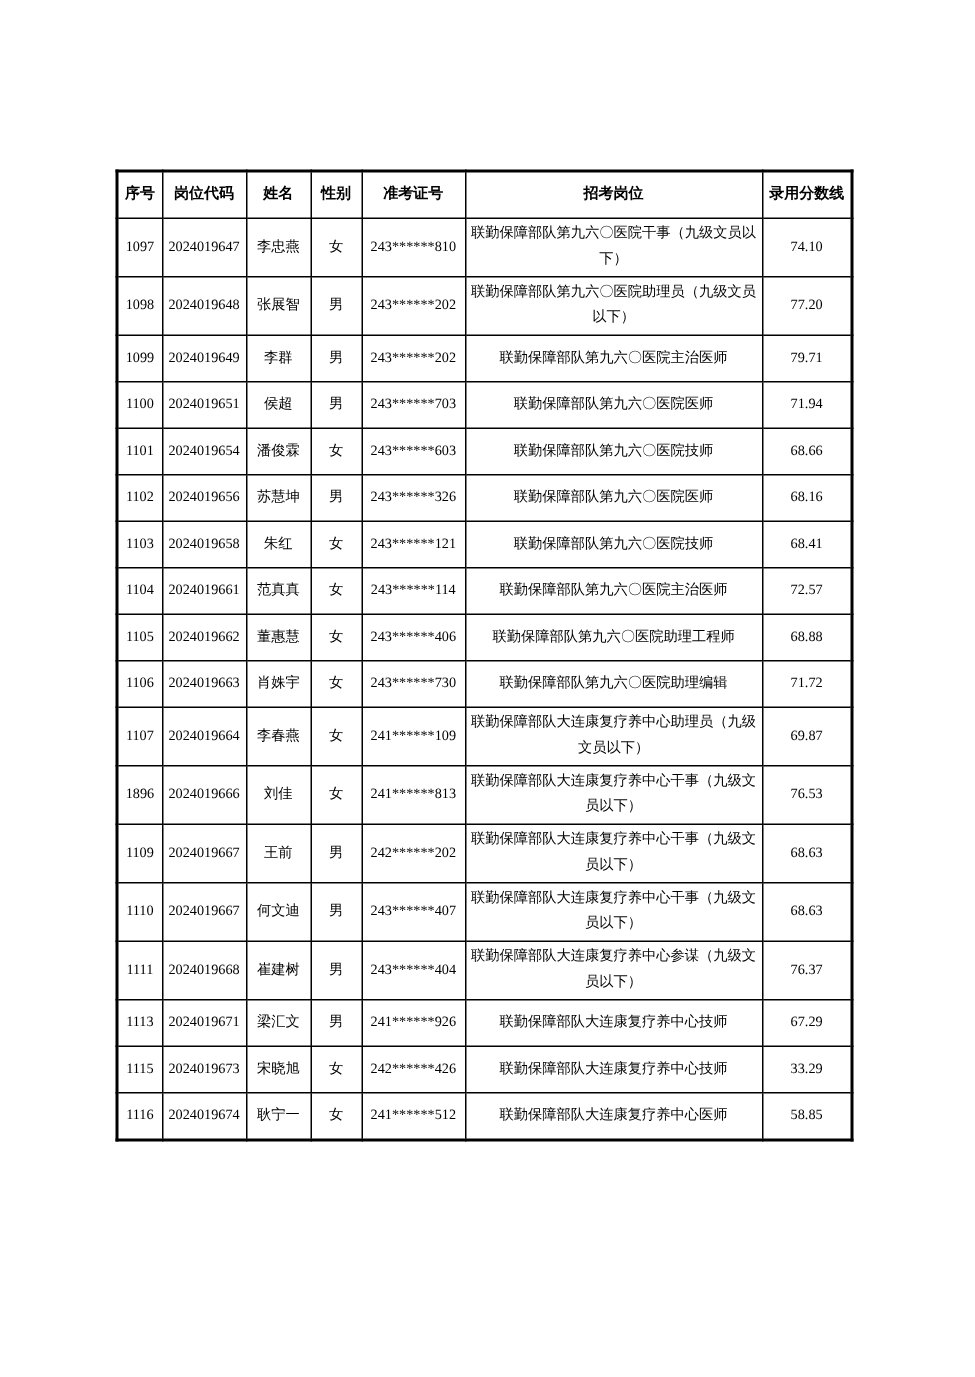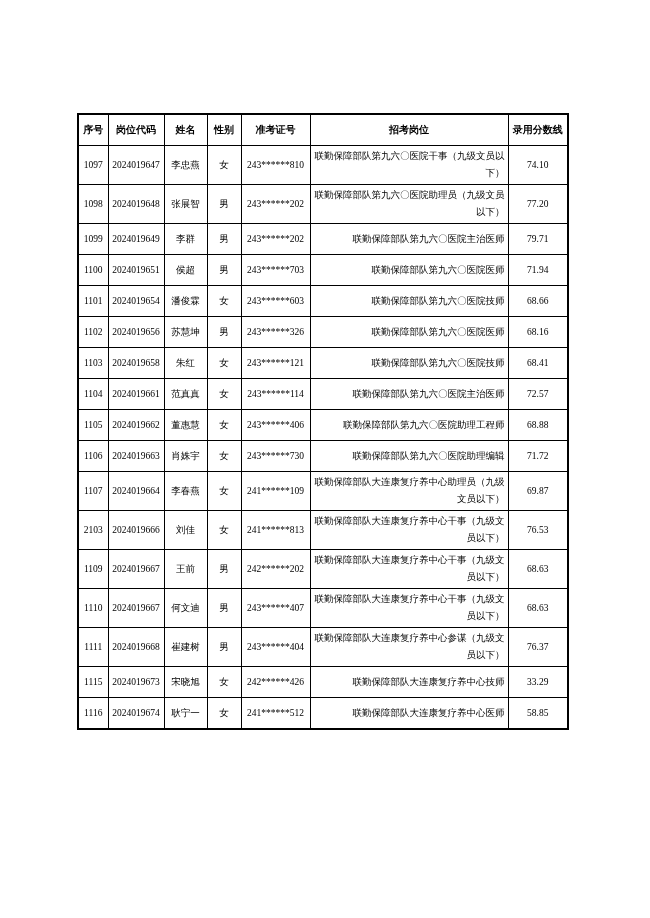--- a/index.html
+++ b/index.html
@@ -44,21 +44,21 @@
   .score-table td {
     font-size: 9.5px;
     line-height: 17px;
     text-align: center;
     height: 26px;
     padding: 2px;
     vertical-align: middle;
     letter-spacing: 0;
   }
   .score-table td.pos {
-    text-align: right;
+    text-align: center;
     padding: 2px 3px;
   }
 </style>
 </head>
 <body>
 
 <div class="page">
   <table class="score-table">
     <colgroup>
       <col style="width:30px">
@@ -174,21 +174,21 @@
         <tr>
           <td>1107</td>
           <td>2024019664</td>
           <td>李春燕</td>
           <td>女</td>
           <td>241******109</td>
           <td class="pos">联勤保障部队大连康复疗养中心助理员（九级文员以下）</td>
           <td>69.87</td>
         </tr>
         <tr>
-          <td>2103</td>
+          <td>1896</td>
           <td>2024019666</td>
           <td>刘佳</td>
           <td>女</td>
           <td>241******813</td>
           <td class="pos">联勤保障部队大连康复疗养中心干事（九级文员以下）</td>
           <td>76.53</td>
         </tr>
         <tr>
           <td>1109</td>
           <td>2024019667</td>
@@ -208,20 +208,29 @@
           <td>68.63</td>
         </tr>
         <tr>
           <td>1111</td>
           <td>2024019668</td>
           <td>崔建树</td>
           <td>男</td>
           <td>243******404</td>
           <td class="pos">联勤保障部队大连康复疗养中心参谋（九级文员以下）</td>
           <td>76.37</td>
+        </tr>
+        <tr>
+          <td>1113</td>
+          <td>2024019671</td>
+          <td>梁汇文</td>
+          <td>男</td>
+          <td>241******926</td>
+          <td class="pos">联勤保障部队大连康复疗养中心技师</td>
+          <td>67.29</td>
         </tr>
         <tr>
           <td>1115</td>
           <td>2024019673</td>
           <td>宋晓旭</td>
           <td>女</td>
           <td>242******426</td>
           <td class="pos">联勤保障部队大连康复疗养中心技师</td>
           <td>33.29</td>
         </tr>

